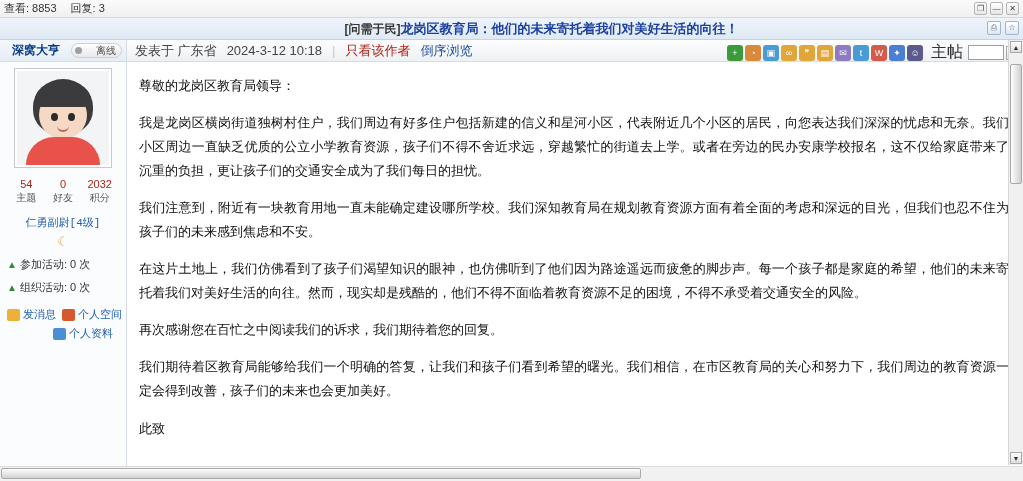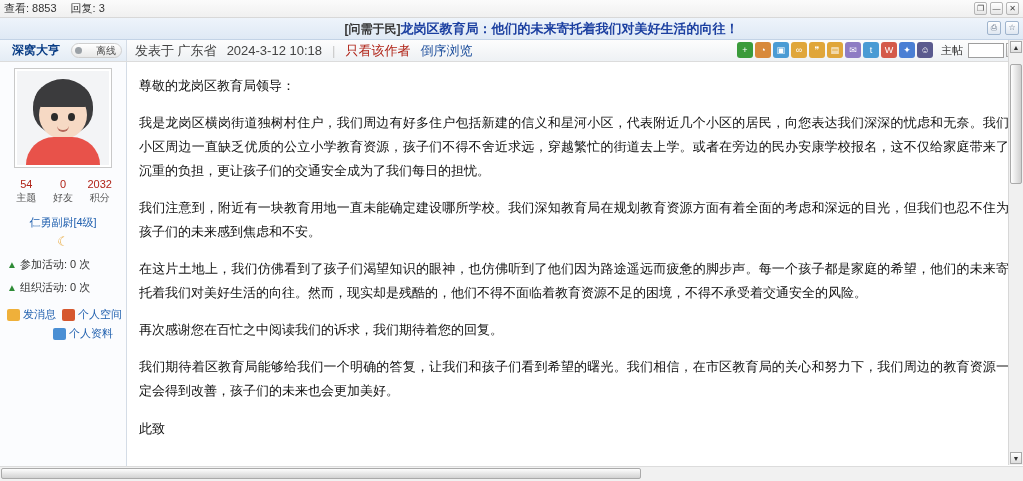--- a/index.html
+++ b/index.html
@@ -153,21 +153,21 @@
     gap: 2px;
   }
   .tool-ic {
     width: 16px; height: 16px;
     border-radius: 3px;
     display: flex; align-items: center; justify-content: center;
     font-size: 9px; color: #fff;
     font-family: "Liberation Sans", sans-serif;
   }
   .zhutie {
-    font-size: 11px; color: #333; margin: 0 3px 0 6px;
+    font-size: 16px; color: #333; margin: 0 3px 0 6px;
   }
   .meta-input {
     width: 36px; height: 15px;
     border: 1px solid #9e9e9e;
     background: #fff;
   }
   .scroll-up {
     width: 13px; height: 14px;
     border: 1px solid #a8a8a8;
     background: linear-gradient(#fff,#e2e2e2);
@@ -259,20 +259,21 @@
     text-align: center;
   }
   .stat3 > div { flex: 1; }
   .stat3 .num { color: #b02418; font-weight: normal; font-size: 11px; }
   .stat3 .lbl { color: #555; font-size: 10px; margin-top: 1px; }
 
   .group-line {
     margin-top: 10px;
     color: #1f5fae;
     font-size: 11px;
+    font-family: Liberation Mono, monospace;
   }
   .medal {
     margin-top: 4px;
     font-size: 13px;
     color: #e8a83a;
   }
   .act-line {
     margin-top: 8px;
     width: 112px;
     font-size: 11px;

